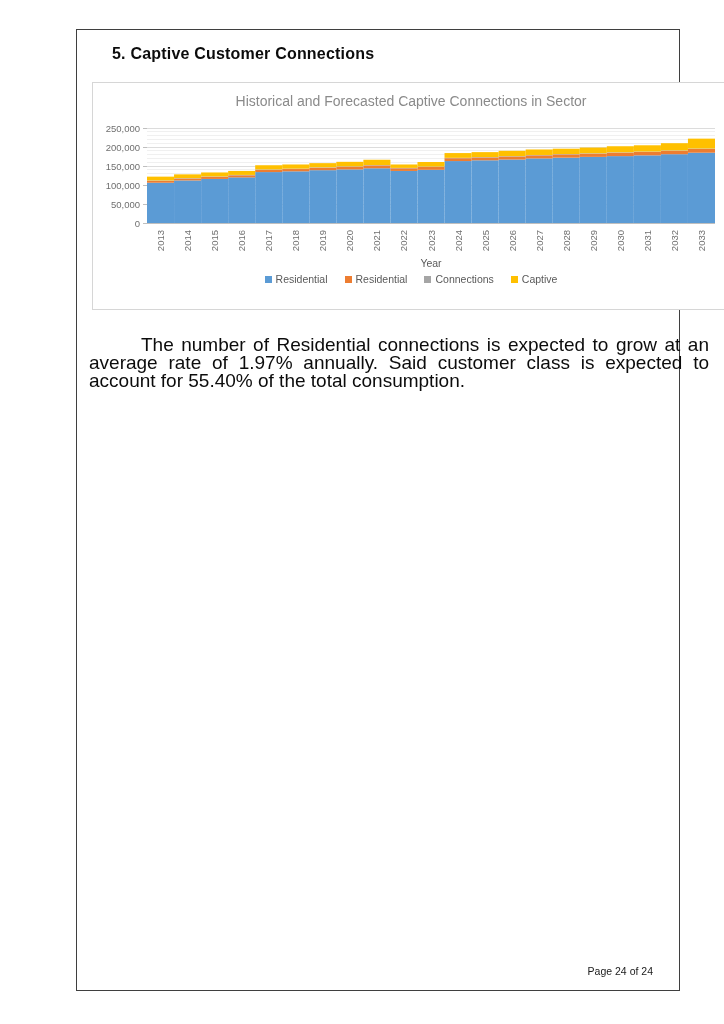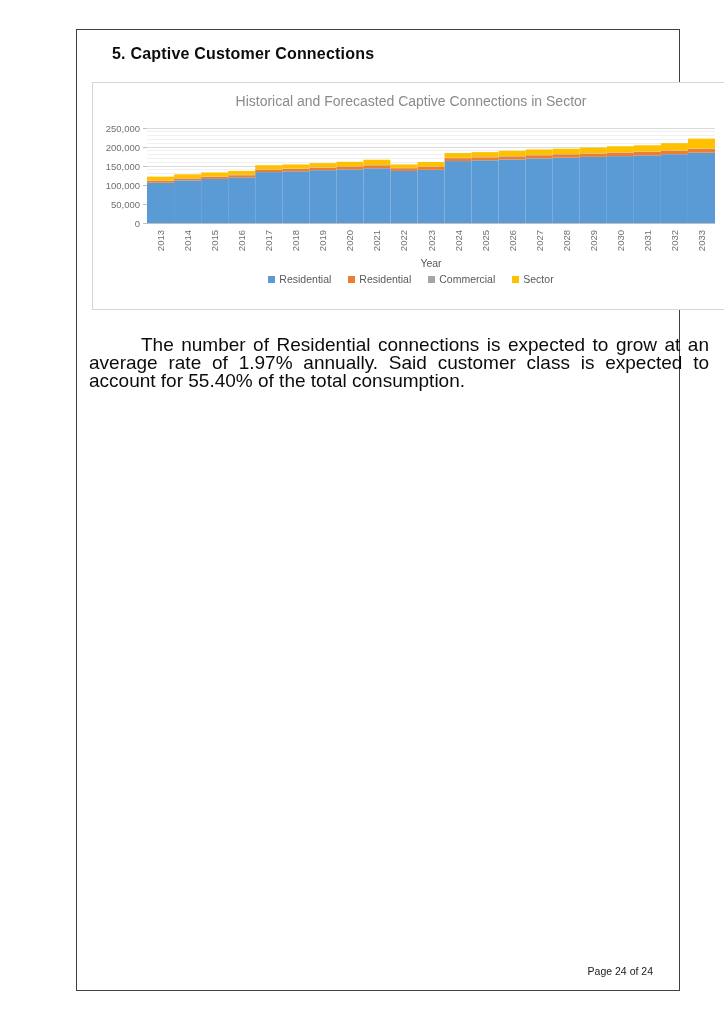--- a/index.html
+++ b/index.html
@@ -218,25 +218,25 @@
         <span class="legend-item">
           <span class="legend-swatch" style="background: rgb(91, 155, 213);"></span>
           <span>Residential</span>
         </span>
         <span class="legend-item">
           <span class="legend-swatch" style="background: rgb(237, 125, 49);"></span>
           <span>Residential</span>
         </span>
         <span class="legend-item">
           <span class="legend-swatch" style="background: rgb(165, 165, 165);"></span>
-          <span>Commercial</span>
+          <span>Connections</span>
         </span>
         <span class="legend-item">
           <span class="legend-swatch" style="background: rgb(255, 192, 0);"></span>
-          <span>Sector</span>
+          <span>Captive</span>
         </span>
       </div>
   </figure>
 
   <p class="body-paragraph">The number of Residential connections is expected to grow at an average rate of 1.97% annually. Said customer class is expected to account for 55.40% of the total consumption.</p>
 
   <div class="page-footer">
     <span>Page</span>
     <b>24</b>
     <span>of</span>

